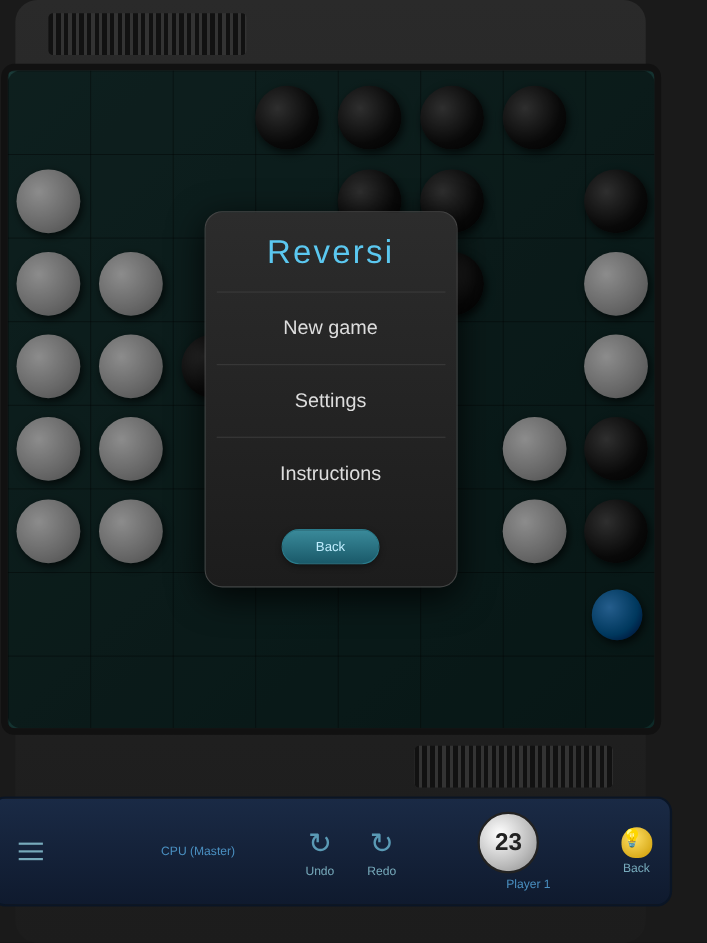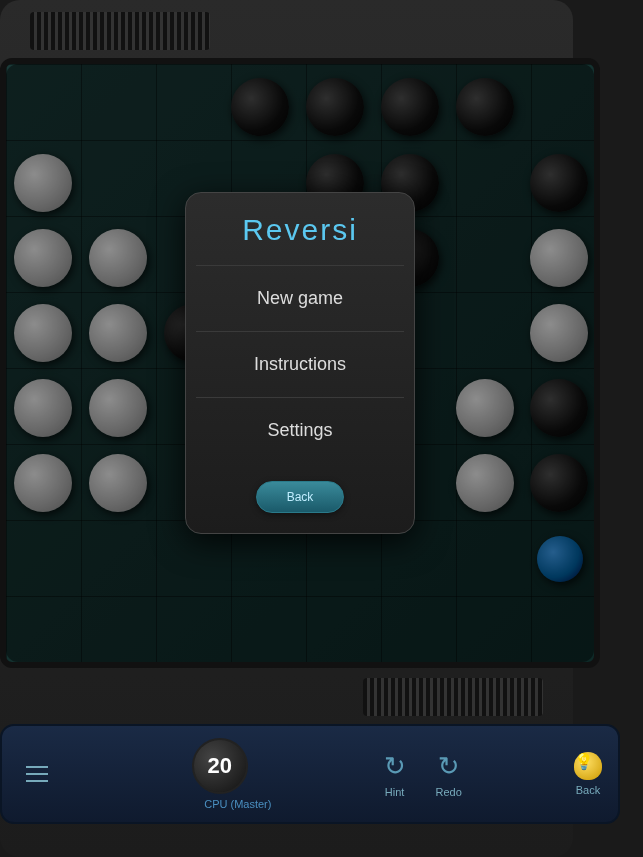--- a/index.html
+++ b/index.html
@@ -14,21 +14,22 @@
 
     
     .device-body {
       width: 573px;
       height: 857px;
       background: linear-gradient(180deg, #2a2a2a 0%, #1c1c1c 100%);
       border-radius: 20px;
       position: relative;
       display: flex;
       flex-direction: column;
-      align-items: flex-start;
+      align-items: center;
+      margin-left: 14px;
     }
 
     
     .top-vent {
       width: 180px;
       height: 38px;
       margin-top: 12px;
       background: repeating-linear-gradient(
         90deg,
         #111 0px, #111 4px,
@@ -300,56 +301,59 @@
     <div class="piece white" style="width:58px;height:58px;top:390px;left:450px;"></div>
     <div class="piece black" style="width:58px;height:58px;top:390px;left:524px;"></div>
 
     <div class="piece blue" style="width:46px;height:46px;top:472px;left:531px;"></div>
 
     <div class="menu-overlay">
       <div class="menu-dialog">
         <div class="menu-title">Reversi</div>
 
         <div class="menu-item">New game</div>
+        <div class="menu-item">Settings</div>
         <div class="menu-item">Instructions</div>
-        <div class="menu-item">Settings</div>
 
         <div class="back-btn">Back</div>
       </div>
     </div>
   </div>
 
   <div class="bottom-vent"></div>
 
   <div class="bottom-bar">
 
     <div class="hamburger">
       <span></span>
       <span></span>
       <span></span>
     </div>
 
     <div class="score-section">
-      <div class="score-circle">
-        <span>20</span>
-      </div>
       <span class="score-label">CPU (Master)</span>
     </div>
 
     <div class="controls">
       <div class="ctrl-btn">
         <span class="undo-arrow">↺</span>
-        <span class="ctrl-label">Hint</span>
+        <span class="ctrl-label">Undo</span>
       </div>
       <div class="ctrl-btn">
         <span class="redo-arrow">↻</span>
         <span class="ctrl-label">Redo</span>
       </div>
     </div>
 
+    <div class="score-section">
+      <div class="score-circle white-player">
+        <span>23</span>
+      </div>
+      <span class="score-label">Player 1</span>
+    </div>
 
     <div class="hint-btn">
       <div class="hint-bulb">💡</div>
       <span class="ctrl-label">Back</span>
     </div>
   </div>
 
 </div>
 
 </body></html>

